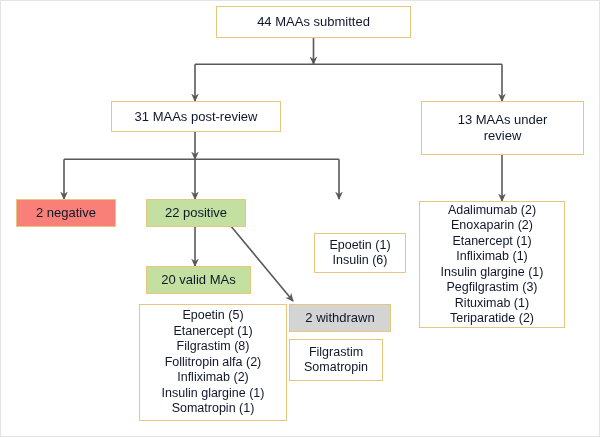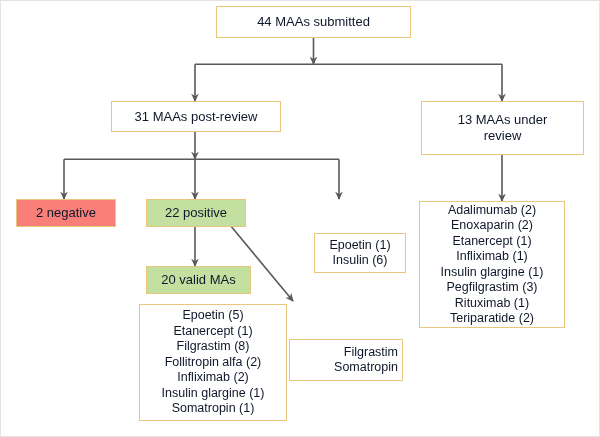--- a/index.html
+++ b/index.html
@@ -125,29 +125,32 @@
 Insulin glargine (1)
 Pegfilgrastim (3)
 Rituximab (1)
 Teriparatide (2)</span>
   </div>
 
   <div class="box green" style="left:145px; top:265px; width:105px; height:28px;">
     <span class="inner">20 valid MAs</span>
   </div>
 
+  <div class="box grey" style="left:288px; top:303px; width:102px; height:28px;">
+    <span class="inner">2 withdrawn</span>
+  </div>
 
   <div class="box white list" style="left:126px; top:303px; width:148px; height:117px;margin-left:12px;">
     <span class="inner">Epoetin (5)
 Etanercept (1)
 Filgrastim (8)
 Follitropin alfa (2)
 Infliximab (2)
 Insulin glargine (1)
 Somatropin (1)</span>
   </div>
 
-  <div class="box white list" style="left:288px; top:338px; width:114px; height:42px;text-align:right;">
+  <div class="box white list" style="left:288px; top:338px; width:94px; height:42px;">
     <span class="inner">Filgrastim
 Somatropin</span>
   </div>
 
 </div>
 
 </body></html>

